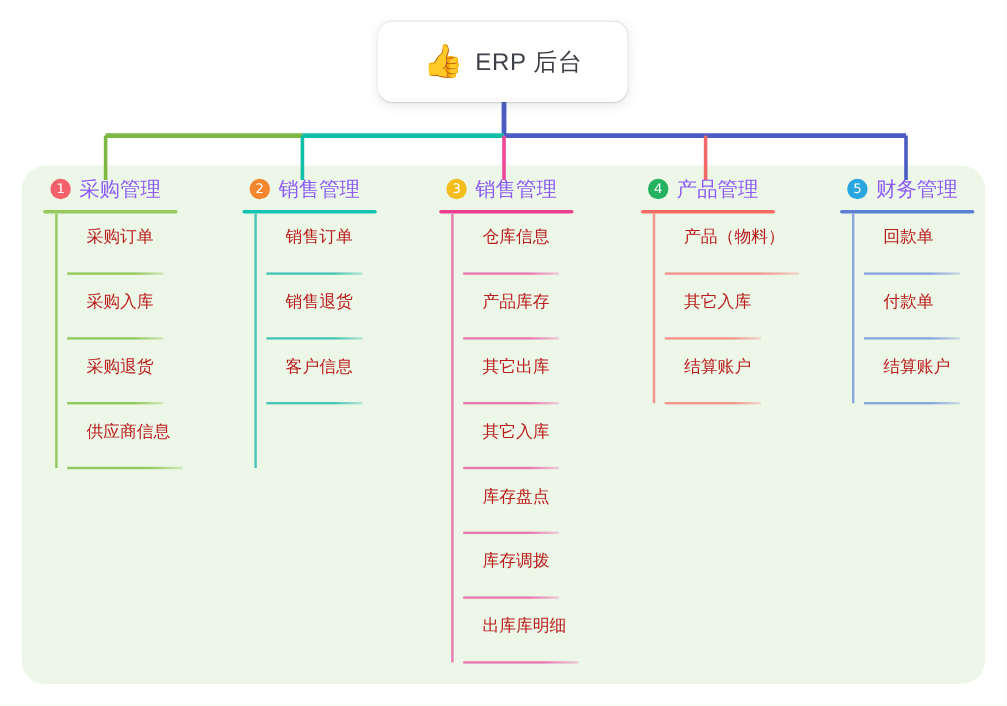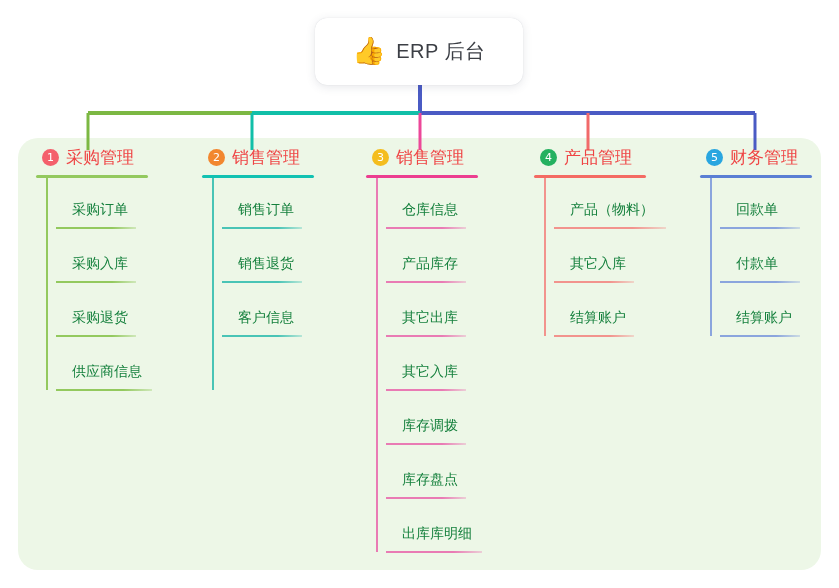--- a/index.html
+++ b/index.html
@@ -90,21 +90,21 @@
     border-radius: 50%;
     color: #ffffff;
     font-size: 11px;
     line-height: 17px;
     text-align: center;
     flex: 0 0 auto;
     font-family: "DejaVu Sans", sans-serif;
   }
   .col-title {
     font-size: 17px;
-    color: #ef4444;
+    color: #8b5cf6;
     white-space: nowrap;
   }
   .col-rule {
     height: 3px;
     border-radius: 2px;
     margin-top: 6px;
   }
 
   .items {
     position: relative;
@@ -118,23 +118,23 @@
     width: 2px;
   }
   .item {
     position: relative;
     height: 54px;
     box-sizing: border-box;
   }
   .item-label {
     position: absolute;
     left: 26px;
-    bottom: 13px;
+    bottom: 25px;
     font-size: 14px;
-    color: #15803d;
+    color: #b91c1c;
     white-space: nowrap;
   }
   .item-rule {
     position: absolute;
     left: 10px;
     bottom: 3px;
     height: 1.6px;
   }
 </style>
 </head>
@@ -228,25 +228,25 @@
           </div>
           <div class="item">
             <span class="item-label">其它出库</span>
             <div class="item-rule" style="width: 80px; background: linear-gradient(to right, rgb(233, 123, 180) 70%, rgba(233, 123, 180, 0.333) 100%);"></div>
           </div>
           <div class="item">
             <span class="item-label">其它入库</span>
             <div class="item-rule" style="width: 80px; background: linear-gradient(to right, rgb(233, 123, 180) 70%, rgba(233, 123, 180, 0.333) 100%);"></div>
           </div>
           <div class="item">
+            <span class="item-label">库存盘点</span>
+            <div class="item-rule" style="width: 80px; background: linear-gradient(to right, rgb(233, 123, 180) 70%, rgba(233, 123, 180, 0.333) 100%);"></div>
+          </div>
+          <div class="item">
             <span class="item-label">库存调拨</span>
-            <div class="item-rule" style="width: 80px; background: linear-gradient(to right, rgb(233, 123, 180) 70%, rgba(233, 123, 180, 0.333) 100%);"></div>
-          </div>
-          <div class="item">
-            <span class="item-label">库存盘点</span>
             <div class="item-rule" style="width: 80px; background: linear-gradient(to right, rgb(233, 123, 180) 70%, rgba(233, 123, 180, 0.333) 100%);"></div>
           </div>
           <div class="item">
             <span class="item-label">出库库明细</span>
             <div class="item-rule" style="width: 96px; background: linear-gradient(to right, rgb(233, 123, 180) 70%, rgba(233, 123, 180, 0.333) 100%);"></div>
           </div>
         </div>
       </div>
       <div class="column" style="left: 534px; width: 160px;">
         <div class="col-header">

